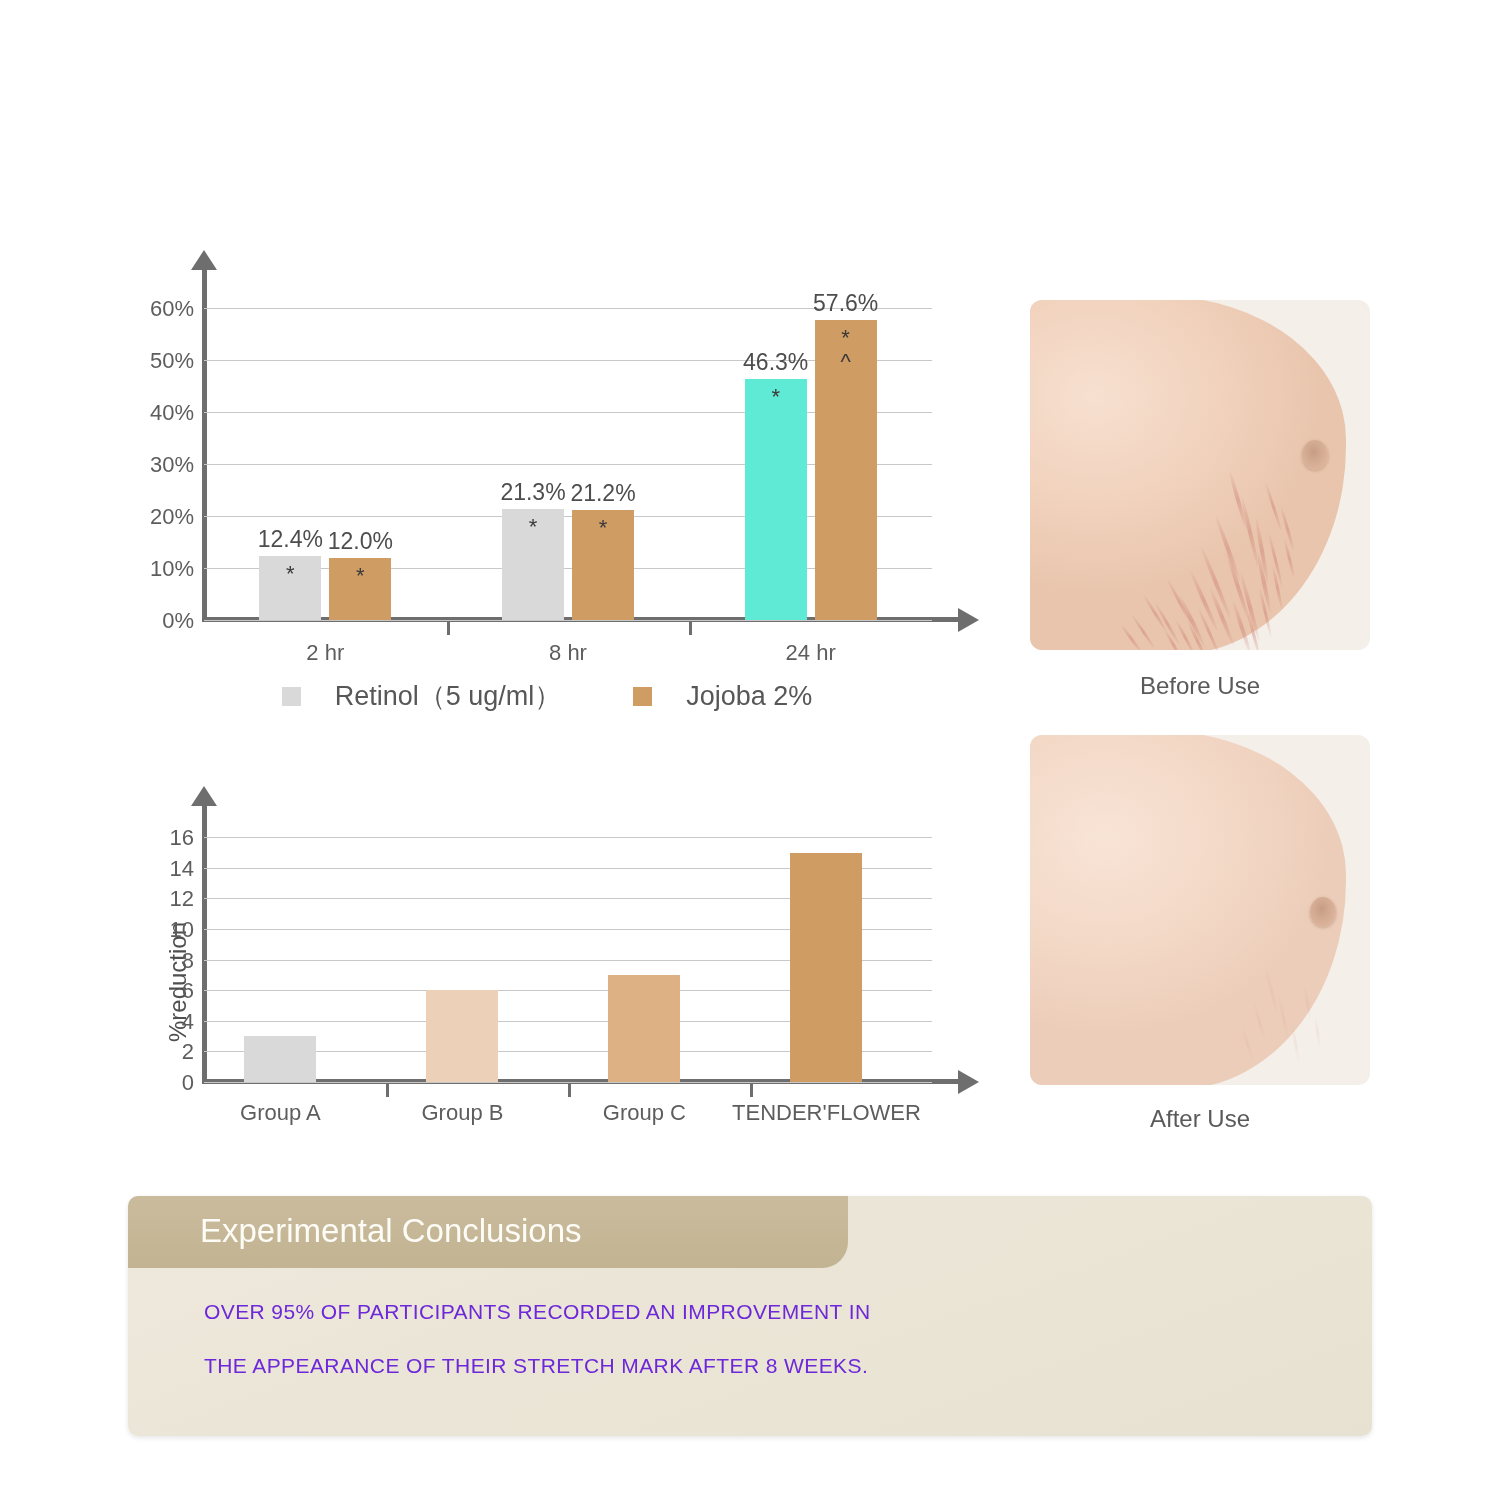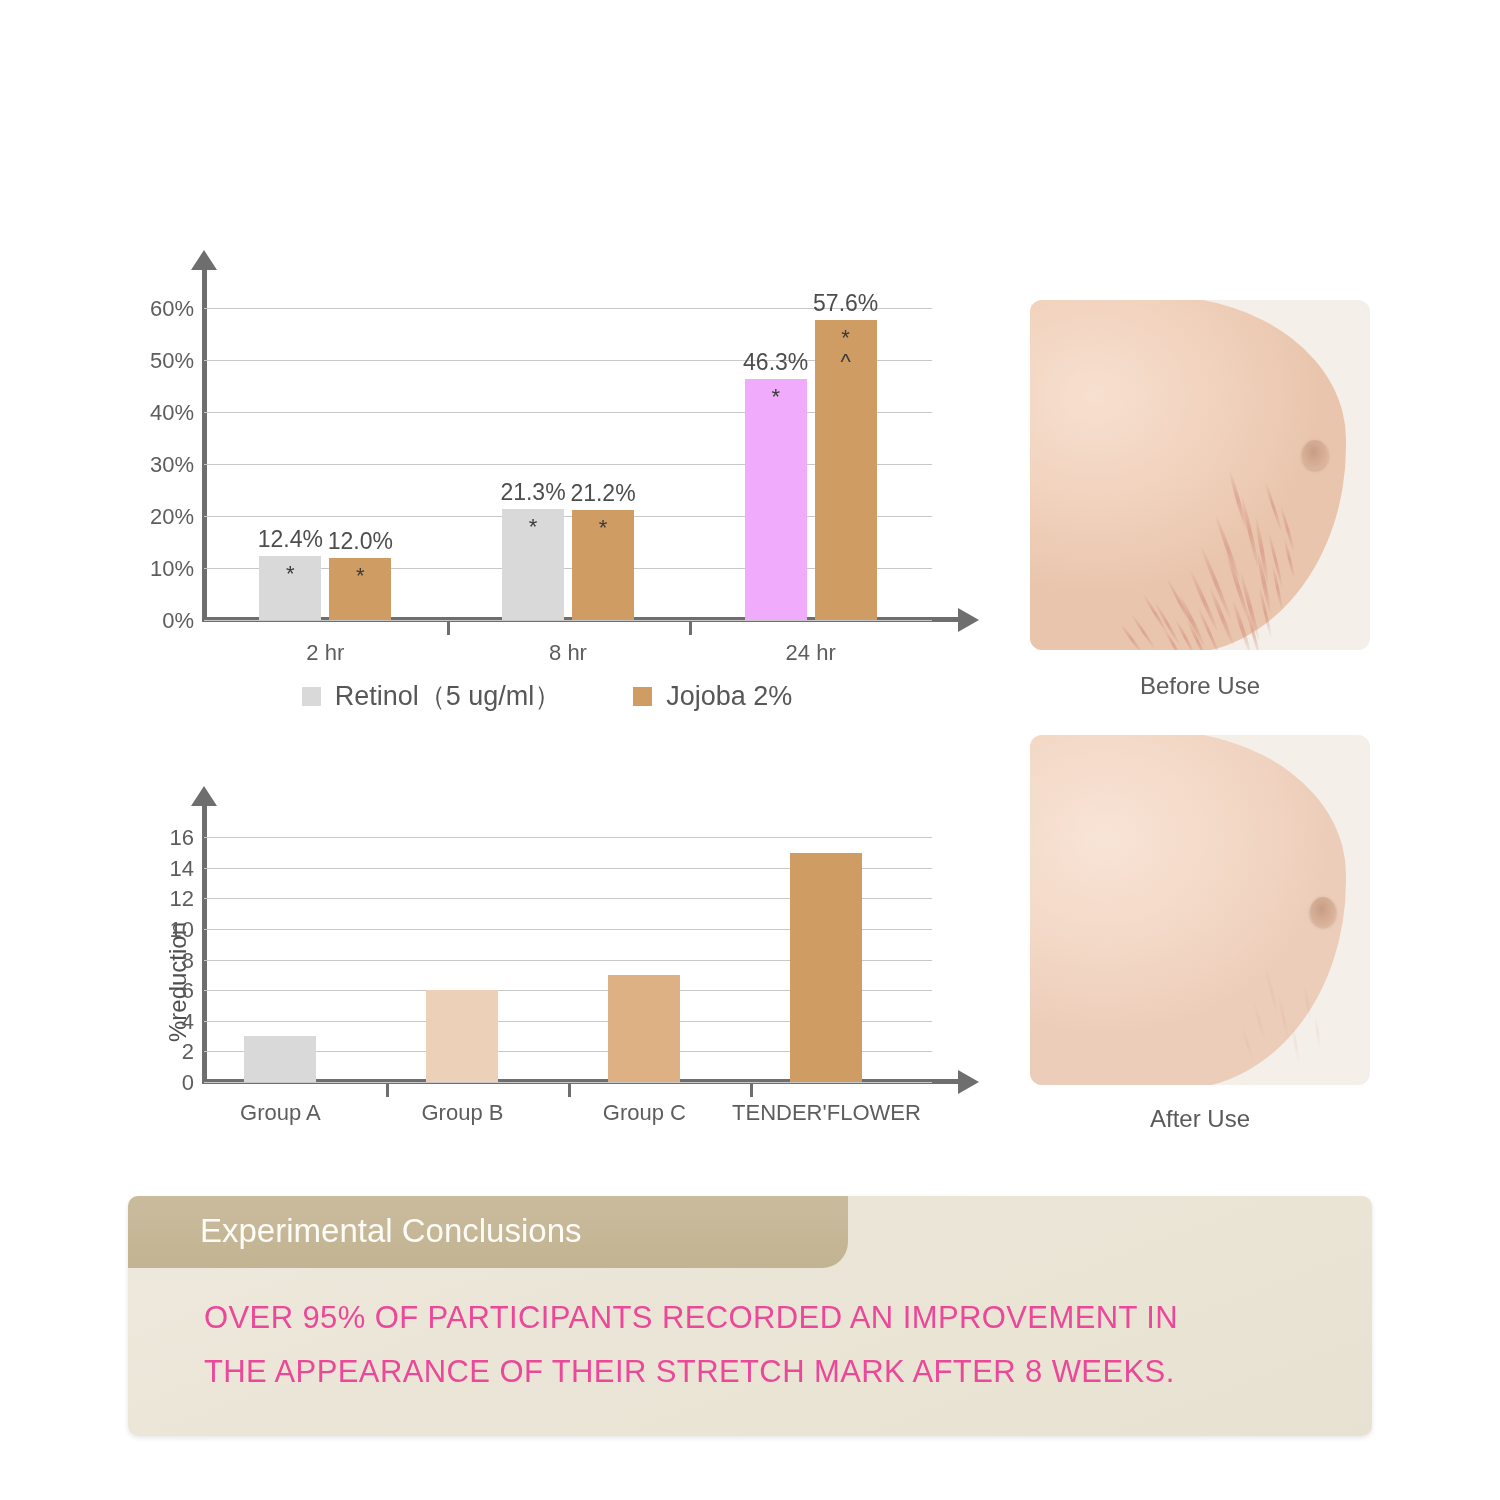--- a/index.html
+++ b/index.html
@@ -56,21 +56,21 @@
   }
   .xtick-mark{position:absolute;top:354px;width:3px;height:13px;background:#6e6e6e;}
 
   
   .legend{
     position:absolute;left:132px;top:678px;width:830px;
     display:flex;justify-content:center;align-items:center;gap:72px;
   }
   .legend-item{display:flex;align-items:center;gap:14px;}
   .legend-swatch{width:19px;height:19px;display:inline-block;}
-  .legend-text{font-size:27px;color:#575757;}
+  .legend-text{font-size:27px;color:#575757;margin-left:20px;}
 
   
   #chart2{position:absolute;left:132px;top:782px;width:830px;height:380px;}
   .c2-title{
     position:absolute;left:122px;top:0px;font-size:26px;color:#666;
   }
   .c2-ylabel{
     position:absolute;left:-14px;top:186px;font-size:24px;color:#4f4f4f;
     transform:rotate(-90deg);transform-origin:center;white-space:nowrap;
   }
@@ -130,21 +130,21 @@
   }
   .banner-head{
     position:absolute;left:0;top:0;width:720px;height:72px;
     background:linear-gradient(180deg,#c9bb9c 0%,#c2b492 100%);
     border-radius:10px 0 26px 0;
   }
   .banner-head-text{
     position:absolute;left:72px;top:16px;font-size:33px;color:#fdfcf7;
   }
   .banner-line{
-    position:absolute;left:76px;font-size:31px;color:#ec4899;letter-spacing:.4px;
+    position:absolute;left:76px;font-size:21px;color:#6d28d9;letter-spacing:.4px;
   }
 </style>
 </head>
 <body>
 
 <div class="page">
 
 
   <div id="chart1">
     <div class="axis-y-head"></div>
@@ -183,21 +183,21 @@
           <div class="bar-mark">
             <div>*</div>
           </div>
         </div>
         <div class="bar" style="background: rgb(207, 156, 99); width: 62px; height: 110.24px; left: 368px;">
           <div class="bar-val">21.2%</div>
           <div class="bar-mark">
             <div>*</div>
           </div>
         </div>
-        <div class="bar" style="background: #f0abfc; width: 62px; height: 240.76px; left: 540.667px;">
+        <div class="bar" style="background: #5eead4; width: 62px; height: 240.76px; left: 540.667px;">
           <div class="bar-val">46.3%</div>
           <div class="bar-mark">
             <div>*</div>
           </div>
         </div>
         <div class="bar" style="background: rgb(207, 156, 99); width: 62px; height: 299.52px; left: 610.667px;">
           <div class="bar-val">57.6%</div>
           <div class="bar-mark">
             <div>*</div>
             <div>^</div>

